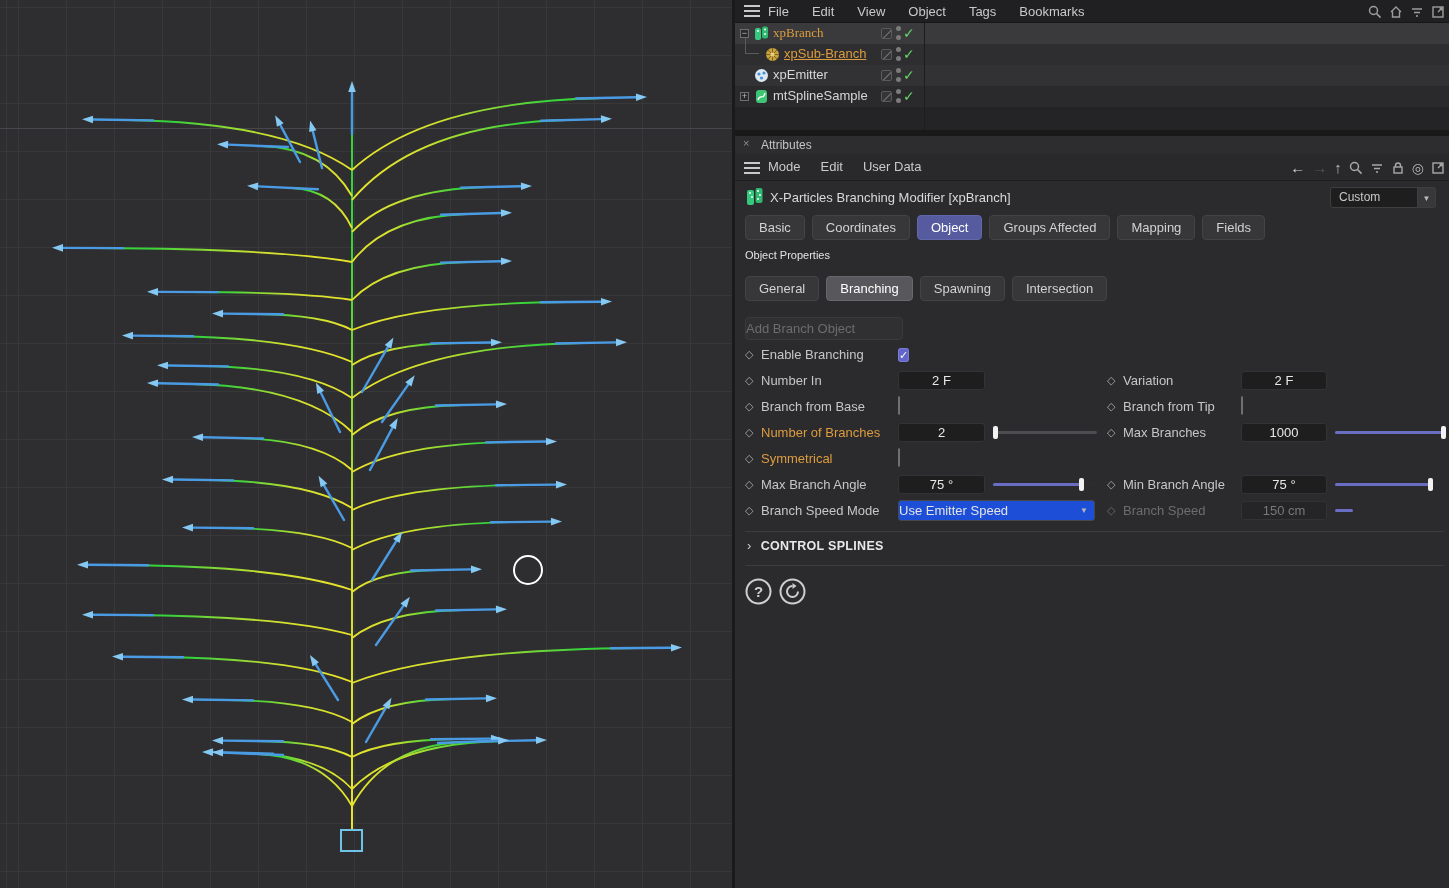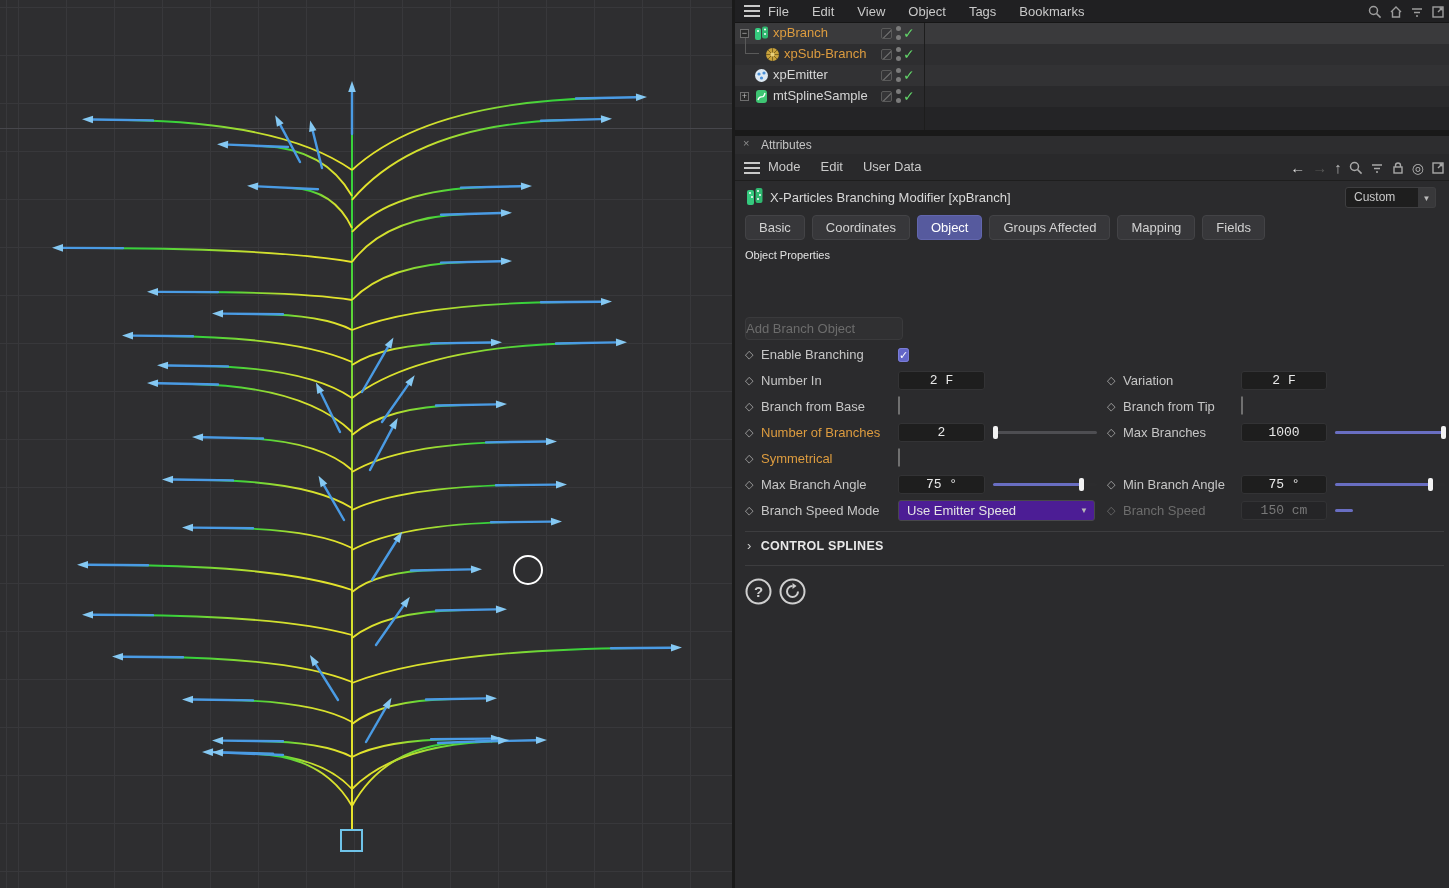--- a/index.html
+++ b/index.html
@@ -56,21 +56,21 @@
   #attr-menubar{position:absolute;left:0;top:154px;width:717px;height:27px;background:#29292b;border-bottom:1px solid #1e1e1e;
     color:#c9c9c9;font-size:13px;}
   #attr-menubar .hamburger{top:8px;}
   #attr-menu{display:flex;gap:20px;margin-left:33px;margin-top:5px;}
   #attr-menubar .bar-icons{height:27px;}
 
   #attr-objrow{position:absolute;left:0;top:182px;width:717px;height:30px;color:#d9d9d9;font-size:13px;}
   #attr-objicon{position:absolute;left:10px;top:5px;}
   #attr-objtitle{position:absolute;left:35px;top:8px;}
   #preset-box{position:absolute;left:595px;top:5px;width:88px;height:21px;background:#1e1e1e;border:1px solid #3e3e40;
-    border-radius:3px 0 0 3px;color:#c9c9c9;font-size:12px;line-height:19px;padding-left:8px;margin-left:15px;}
+    border-radius:3px 0 0 3px;color:#c9c9c9;font-size:12px;line-height:19px;padding-left:8px;}
   #preset-arrow{position:absolute;left:683px;top:5px;width:18px;height:21px;background:#38383a;border:1px solid #3e3e40;
     border-left:none;border-radius:0 3px 3px 0;color:#bbb;font-size:8px;text-align:center;line-height:21px;}
 
   .tabrow{position:absolute;display:flex;gap:7px;left:10px;}
   .tab{height:25px;padding:0 13px;border-radius:4px;background:#37373a;border:1px solid #434346;
     color:#d2d2d2;font-size:13px;line-height:23px;cursor:default;}
   .tab.active{background:#565a9e;border-color:#6266ad;color:#fff;}
   .tab.active-gray{background:#58585c;border-color:#68686c;color:#fff;}
 
   #section-heading{position:absolute;left:10px;top:249px;font-size:11px;color:#e2e2e2;}
@@ -80,31 +80,31 @@
 
   
   .prow{position:absolute;height:22px;display:grid;align-items:center;}
   .prow.lcol{left:10px;width:354px;grid-template-columns:16px 137px 87px 6px 1fr;}
   .prow.rcol{left:372px;width:341px;grid-template-columns:16px 118px 86px 6px 1fr;}
   .diamond{color:#a8a8a8;font-size:11px;}
   .plabel{color:#c6c6c6;font-size:13px;white-space:nowrap;}
   .plabel.hl{color:#dd9c3f;}
   .prow.disabled .plabel,.prow.disabled .diamond{color:#6d6d6d;}
   .valbox{height:19px;background:#1e1e1e;border:1px solid #333335;border-radius:3px;color:#e8e8e8;
-    font-size:13px;text-align:center;line-height:17px;font-family:Liberation Mono, monospace;}
+    font-size:13px;text-align:center;line-height:17px;}
   .prow.disabled .valbox{color:#787878;background:#252527;}
   .checkbox{width:13px;height:13px;border:1px solid #707070;border-radius:3px;background:#242426;}
   .checkbox.checked{background:#6366c8;border-color:#7a7dd6;color:#fff;font-size:11px;line-height:12px;text-align:center;font-weight:bold;}
   .slider{position:relative;height:22px;}
   .slider .track{position:absolute;left:2px;right:2px;top:10px;height:3px;background:#4e4e52;border-radius:2px;}
   .slider .fill{position:absolute;left:2px;top:10px;height:3px;background:#696ec2;border-radius:2px;}
   .slider .handle{position:absolute;top:5px;width:5px;height:13px;background:#f2f2f2;border-radius:2px;}
   .slider.dark .track{background:#2c2c2e;}
-  .dropdown{grid-column:3/6;width:197px;height:21px;background:#4c1d95;border:1px solid #48484b;border-radius:3px;
-    color:#e4e4e4;font-size:13px;line-height:19px;padding-left:8px;position:relative;}
+  .dropdown{grid-column:3/6;width:197px;height:21px;background:#1d4ed8;border:1px solid #48484b;border-radius:3px;
+    color:#e4e4e4;font-size:13px;line-height:19px;position:relative;}
   .dropdown .dd-arrow{position:absolute;right:6px;top:0;color:#b8b8b8;font-size:8px;line-height:20px;}
 
   .hdivider{position:absolute;left:10px;width:699px;height:1px;background:#3d3d3f;}
   #ctrl-splines{position:absolute;left:12px;top:538px;color:#e8e8e8;font-size:12.5px;font-weight:bold;letter-spacing:.3px;}
   #ctrl-splines .chev{font-weight:normal;color:#cfcfcf;margin-right:9px;font-size:13px;}
   .round-btn{position:absolute;top:578px;width:27px;height:27px;}
 </style>
 </head>
 <body>
 
@@ -526,37 +526,37 @@
       <div class="om-row" style="top: 0px;">
         <div class="rowbg" style="background: rgb(58, 58, 60);"></div>
         <span class="om-expand" style="left: 5px;">−</span>
         <span class="om-icon" style="left: 19px;"><svg width="15" height="15" viewBox="0 0 15 15">
             <rect x="1" y="2" width="6" height="12" rx="2" fill="#35c97e"></rect>
             <rect x="8" y="0.5" width="6" height="12" rx="2" fill="#2fb870"></rect>
             <circle cx="4" cy="5" r="1" fill="#fff"></circle>
             <circle cx="11" cy="3.5" r="1" fill="#fff"></circle>
             <circle cx="11" cy="8" r="1" fill="#fff"></circle>
           </svg></span>
-        <span class="om-name orange" style="left: 38px;">xpBranch</span>
+        <span class="om-name orange" style="left: 38px; font-family: Liberation Serif, serif;">xpBranch</span>
         <span class="om-layersq"></span>
         <span class="om-dots">
           <i></i>
           <i></i>
         </span>
         <span class="om-check">✓</span>
       </div>
       <div class="om-row" style="top: 21px;">
         <div class="rowbg" style="background: rgb(46, 46, 48);"></div>
         <span class="om-conn" style="left: 10px; top: -6px; width: 14px; height: 16px;"></span>
         <span class="om-icon" style="left: 30px;"><svg width="15" height="15" viewBox="0 0 15 15">
             <circle cx="7.5" cy="7.5" r="6.5" fill="#c8a23c"></circle>
             <path d="M7.5 1 V14 M1 7.5 H14 M3 3 L12 12 M12 3 L3 12" stroke="#7e6420" stroke-width="1"></path>
             <circle cx="7.5" cy="7.5" r="2" fill="#e8cf7a"></circle>
           </svg></span>
-        <span class="om-name orange" style="left: 49px;">xpSub-Branch</span>
+        <span class="om-name orange" style="left: 49px; text-decoration: underline;">xpSub-Branch</span>
         <span class="om-layersq"></span>
         <span class="om-dots">
           <i></i>
           <i></i>
         </span>
         <span class="om-check">✓</span>
       </div>
       <div class="om-row" style="top: 42px;">
         <div class="rowbg" style="background: rgb(50, 50, 52);"></div>
         <span class="om-icon" style="left: 19px;"><svg width="15" height="15" viewBox="0 0 15 15">
@@ -649,20 +649,26 @@
       <div class="tab">Basic</div>
       <div class="tab">Coordinates</div>
       <div class="tab active">Object</div>
       <div class="tab">Groups Affected</div>
       <div class="tab">Mapping</div>
       <div class="tab">Fields</div>
     </div>
 
   <div id="section-heading">Object Properties</div>
 
+  <div class="tabrow" id="attr-subtabs" style="top:276px">
+      <div class="tab">General</div>
+      <div class="tab active-gray">Branching</div>
+      <div class="tab">Spawning</div>
+      <div class="tab">Intersection</div>
+    </div>
 
   <div id="add-branch-btn">Add Branch Object</div>
 
   <div class="prow lcol" style="top:343px">
     <span class="diamond">◇</span>
     <span class="plabel">Enable Branching</span>
     <span><span class="checkbox checked">✓</span></span>
   </div>
 
   <div class="prow lcol" style="top:369px">

